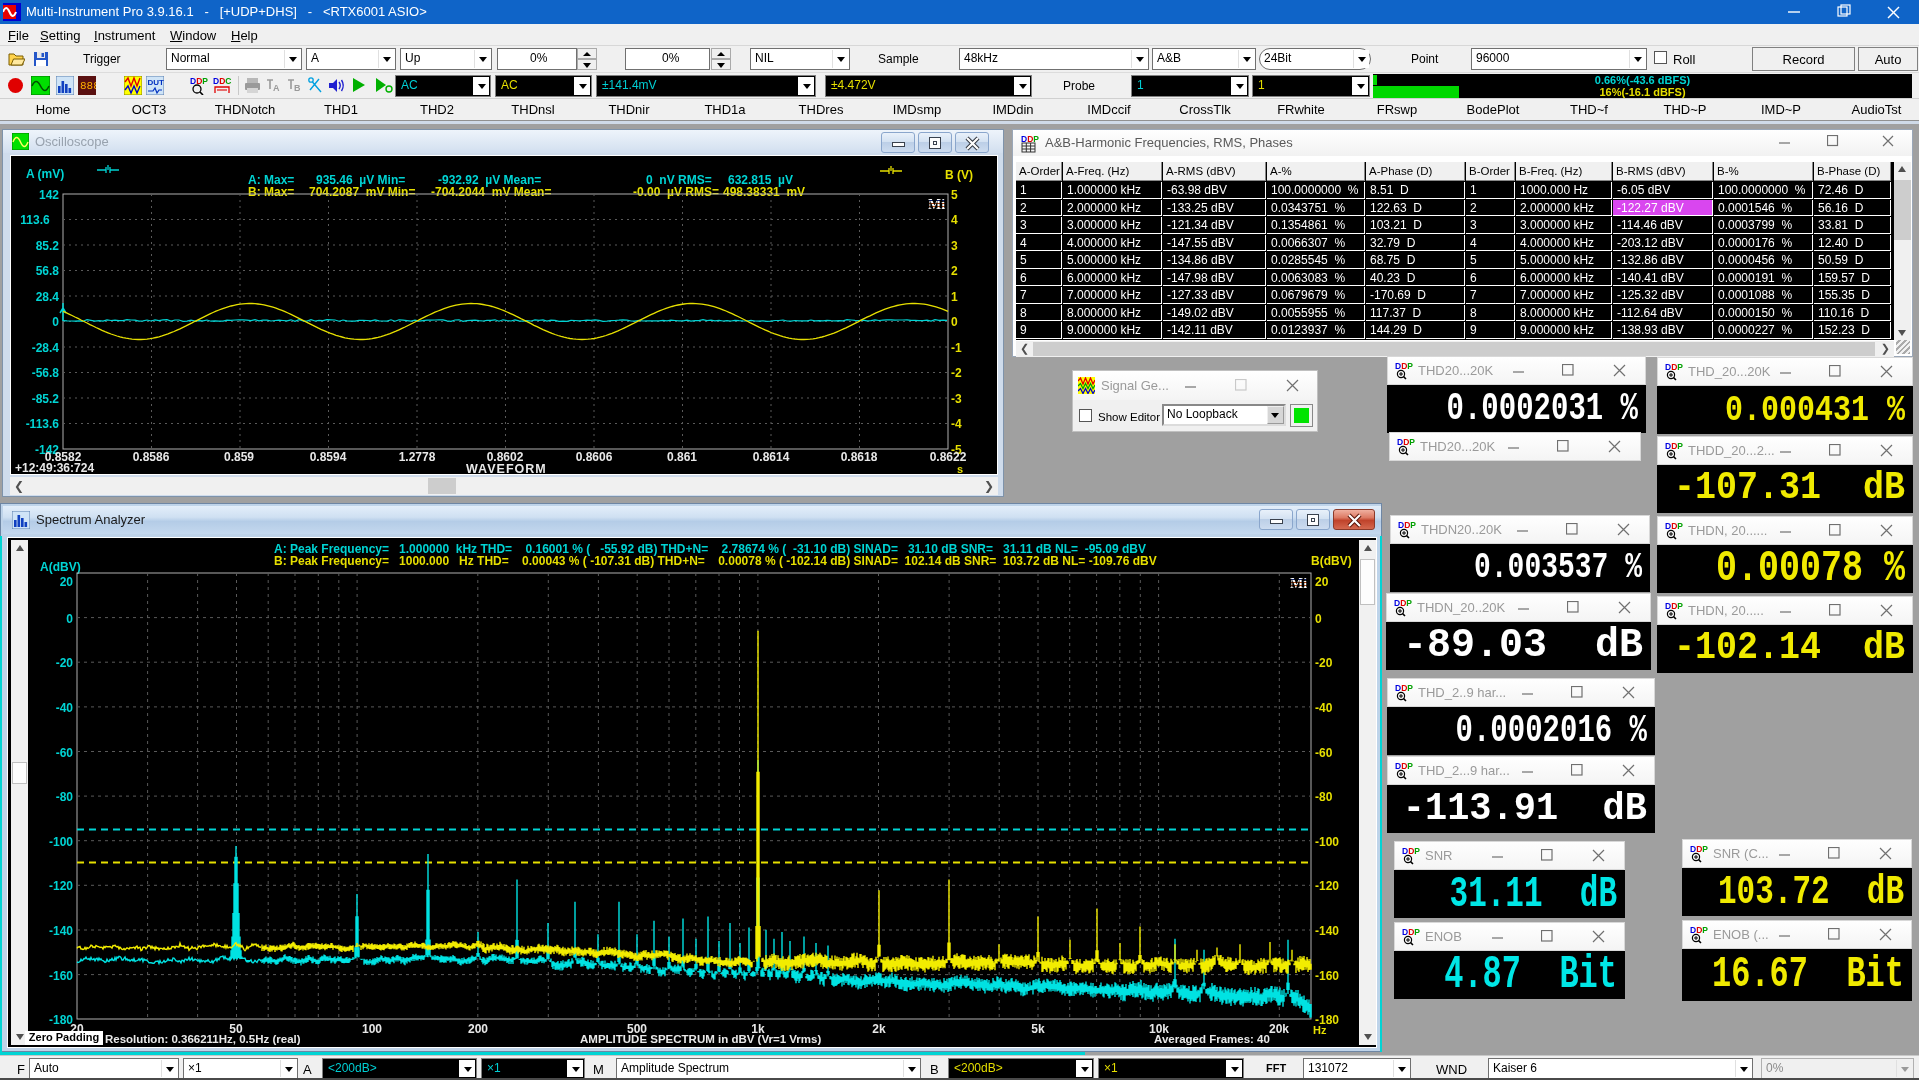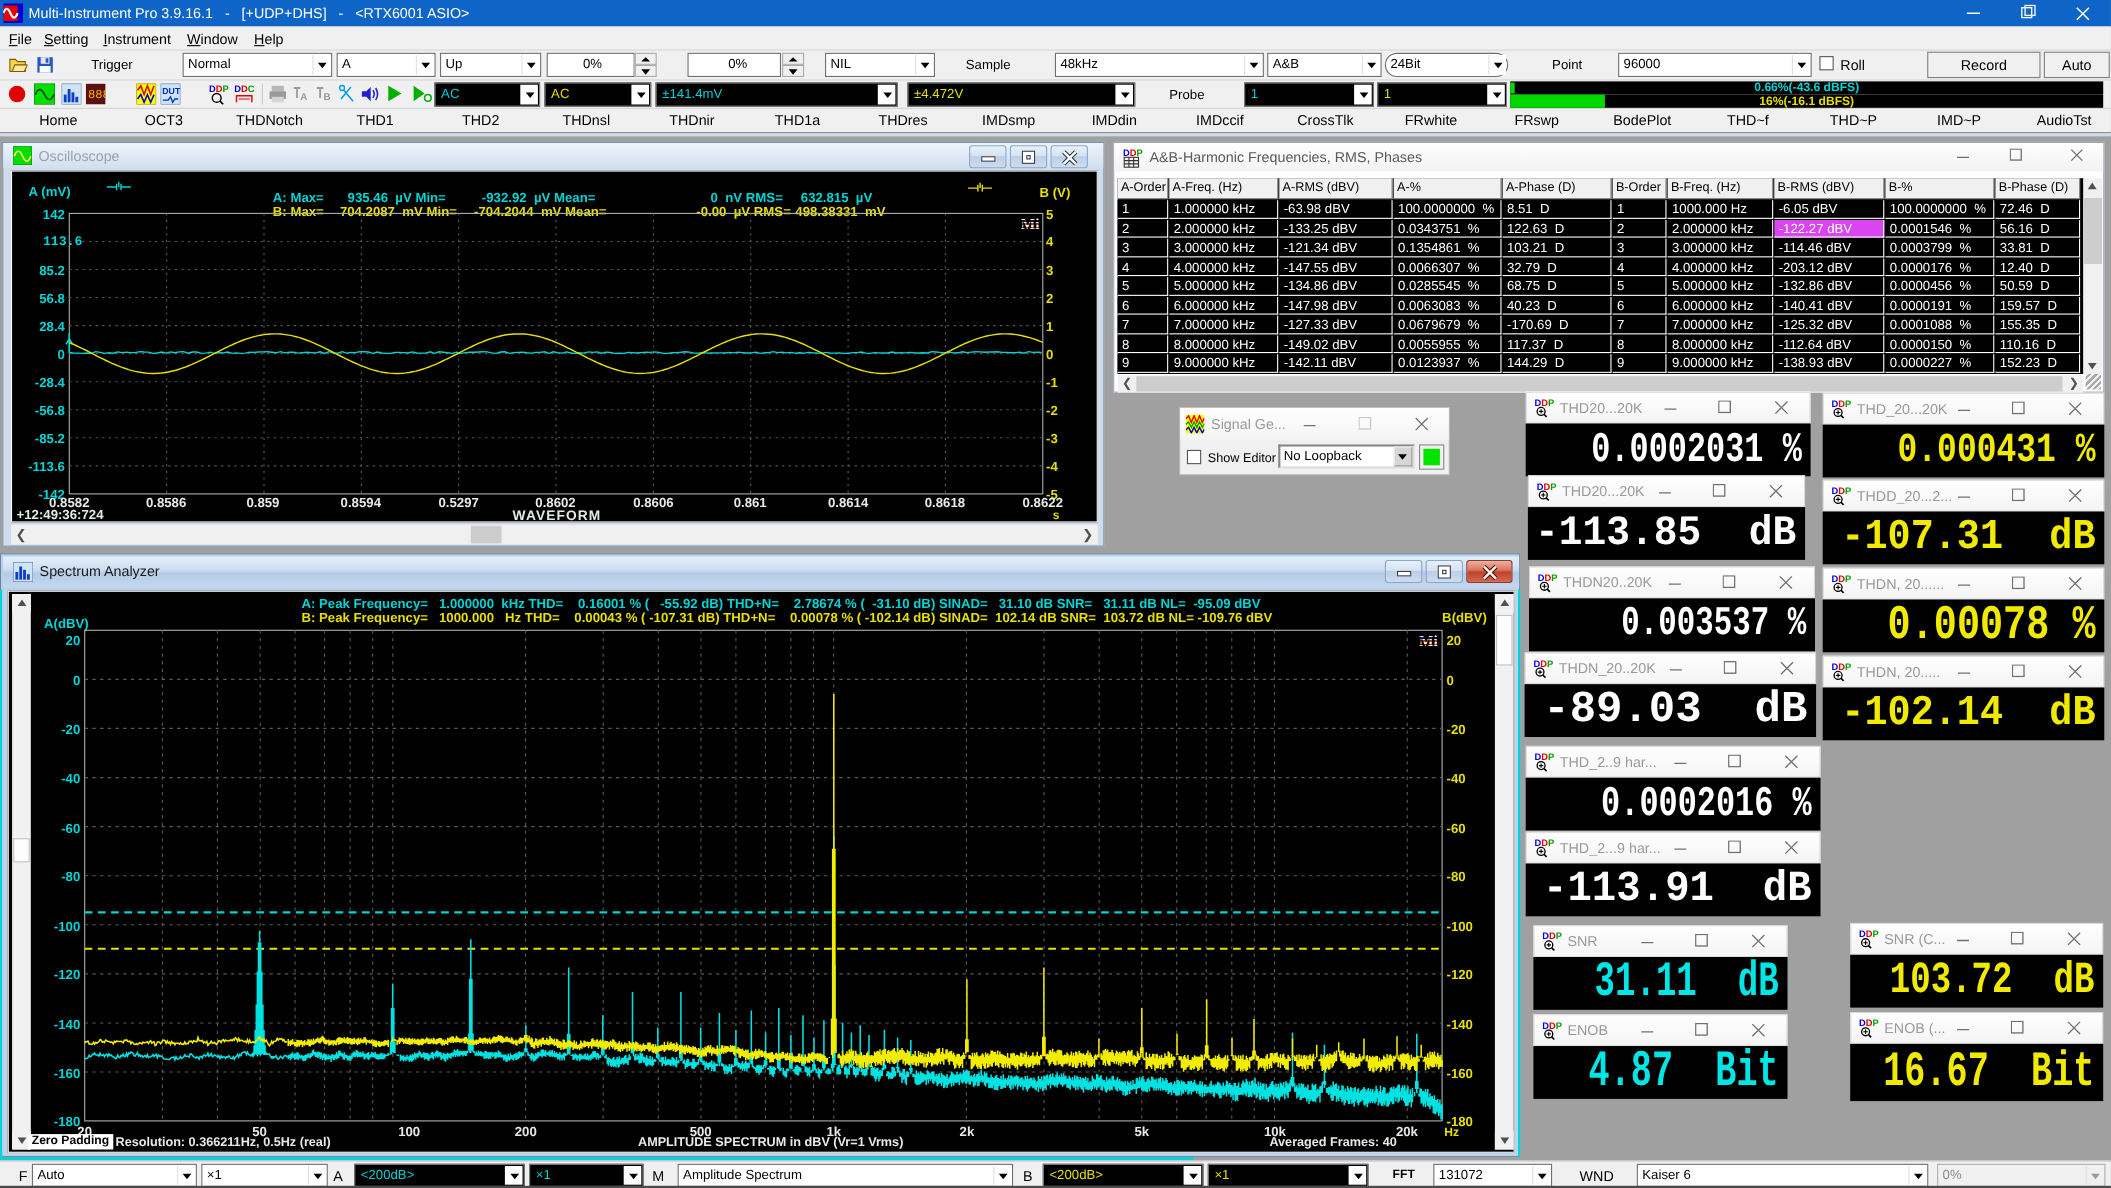--- a/index.html
+++ b/index.html
@@ -328,21 +328,21 @@
         <path d="M60 300 L60 318 M60 305 L57 310 M60 305 L63 310" stroke="#00d4d4" stroke-width="1.5" fill="none"></path>
         <path d="M60,317.7 L64,317.9 L68,318.0 L72,318.2 L76,317.9 L80,318.2 L84,316.7 L88,317.4 L92,318.2 L96,317.7 L100,318.1 L104,316.9 L108,317.5 L112,317.1 L116,317.6 L120,317.6 L124,316.7 L128,317.0 L132,317.1 L136,318.2 L140,317.9 L144,317.0 L148,318.0 L152,316.9 L156,317.7 L160,316.9 L164,316.7 L168,318.1 L172,317.0 L176,317.0 L180,318.3 L184,318.1 L188,317.2 L192,318.2 L196,317.6 L200,317.8 L204,317.0 L208,318.2 L212,317.8 L216,318.2 L220,318.1 L224,317.2 L228,317.3 L232,317.0 L236,316.9 L240,316.8 L244,317.2 L248,317.7 L252,316.7 L256,317.8 L260,317.2 L264,317.2 L268,318.0 L272,317.5 L276,317.2 L280,317.5 L284,317.8 L288,316.8 L292,318.3 L296,316.7 L300,317.9 L304,318.1 L308,316.7 L312,318.0 L316,317.3 L320,317.6 L324,316.7 L328,316.8 L332,317.0 L336,318.2 L340,317.0 L344,317.9 L348,318.2 L352,318.2 L356,317.3 L360,317.3 L364,317.5 L368,317.9 L372,316.9 L376,317.9 L380,318.0 L384,318.1 L388,316.8 L392,318.2 L396,316.8 L400,317.2 L404,317.7 L408,318.2 L412,317.2 L416,318.2 L420,317.6 L424,317.2 L428,317.2 L432,317.0 L436,316.8 L440,316.9 L444,317.8 L448,318.3 L452,317.0 L456,316.8 L460,318.3 L464,317.6 L468,317.3 L472,317.1 L476,317.7 L480,318.0 L484,317.4 L488,317.4 L492,316.8 L496,318.2 L500,316.8 L504,317.5 L508,318.0 L512,316.9 L516,317.9 L520,318.2 L524,317.7 L528,318.0 L532,316.9 L536,317.4 L540,316.9 L544,318.1 L548,317.2 L552,317.4 L556,318.3 L560,318.1 L564,318.3 L568,317.4 L572,317.5 L576,317.9 L580,317.5 L584,317.2 L588,317.3 L592,316.9 L596,317.3 L600,318.3 L604,318.2 L608,317.7 L612,317.5 L616,317.2 L620,316.8 L624,317.1 L628,318.0 L632,318.1 L636,317.3 L640,318.0 L644,317.9 L648,317.8 L652,317.8 L656,317.9 L660,317.3 L664,317.8 L668,317.1 L672,317.5 L676,317.9 L680,317.8 L684,317.2 L688,318.2 L692,317.7 L696,317.6 L700,316.7 L704,317.6 L708,317.1 L712,317.8 L716,317.4 L720,318.0 L724,317.7 L728,318.0 L732,317.3 L736,317.7 L740,317.9 L744,318.0 L748,317.3 L752,318.0 L756,318.1 L760,317.8 L764,318.3 L768,318.2 L772,317.5 L776,317.5 L780,317.0 L784,318.0 L788,318.2 L792,317.5 L796,317.8 L800,317.9 L804,317.9 L808,317.0 L812,317.9 L816,317.6 L820,317.8 L824,317.4 L828,317.7 L832,317.9 L836,317.7 L840,317.9 L844,316.7 L848,317.0 L852,317.4 L856,317.7 L860,317.1 L864,317.8 L868,317.7 L872,316.8 L876,317.5 L880,317.1 L884,316.8 L888,316.9 L892,317.2 L896,317.0 L900,317.0 L904,316.8 L908,317.4 L912,317.3 L916,317.7 L920,317.6 L924,317.1 L928,318.1 L932,316.7 L936,317.3 L940,317.1 L944,317.4" stroke="#00d4d4" stroke-width="1.2" fill="none"></path>
         <path d="M60,308.4 L63,309.7 L66,311.1 L69,312.5 L72,314.0 L75,315.4 L78,317.0 L81,318.5 L84,320.0 L87,321.6 L90,323.0 L93,324.5 L96,325.9 L99,327.3 L102,328.6 L105,329.8 L108,331.0 L111,332.0 L114,333.0 L117,333.9 L120,334.6 L123,335.2 L126,335.7 L129,336.1 L132,336.4 L135,336.5 L138,336.5 L141,336.3 L144,336.1 L147,335.7 L150,335.2 L153,334.5 L156,333.8 L159,332.9 L162,331.9 L165,330.9 L168,329.7 L171,328.5 L174,327.1 L177,325.8 L180,324.3 L183,322.9 L186,321.4 L189,319.9 L192,318.3 L195,316.8 L198,315.3 L201,313.8 L204,312.3 L207,310.9 L210,309.5 L213,308.2 L216,307.0 L219,305.9 L222,304.8 L225,303.9 L228,303.0 L231,302.3 L234,301.7 L237,301.2 L240,300.9 L243,300.6 L246,300.5 L249,300.5 L252,300.7 L255,301.0 L258,301.4 L261,301.9 L264,302.6 L267,303.3 L270,304.2 L273,305.2 L276,306.3 L279,307.4 L282,308.7 L285,310.0 L288,311.4 L291,312.8 L294,314.3 L297,315.8 L300,317.3 L303,318.9 L306,320.4 L309,321.9 L312,323.4 L315,324.9 L318,326.3 L321,327.6 L324,328.9 L327,330.1 L330,331.2 L333,332.3 L336,333.2 L339,334.0 L342,334.8 L345,335.4 L348,335.8 L351,336.2 L354,336.4 L357,336.5 L360,336.5 L363,336.3 L366,336.0 L369,335.6 L372,335.0 L375,334.4 L378,333.6 L381,332.7 L384,331.7 L387,330.6 L390,329.4 L393,328.2 L396,326.8 L399,325.4 L402,324.0 L405,322.5 L408,321.0 L411,319.5 L414,318.0 L417,316.4 L420,314.9 L423,313.4 L426,312.0 L429,310.6 L432,309.2 L435,308.0 L438,306.8 L441,305.6 L444,304.6 L447,303.7 L450,302.9 L453,302.2 L456,301.6 L459,301.1 L462,300.8 L465,300.6 L468,300.5 L471,300.6 L474,300.7 L477,301.0 L480,301.5 L483,302.1 L486,302.7 L489,303.5 L492,304.4 L495,305.4 L498,306.5 L501,307.7 L504,309.0 L507,310.3 L510,311.7 L513,313.2 L516,314.6 L519,316.2 L522,317.7 L525,319.2 L528,320.7 L531,322.3 L534,323.7 L537,325.2 L540,326.6 L543,327.9 L546,329.2 L549,330.4 L552,331.5 L555,332.5 L558,333.4 L561,334.2 L564,334.9 L567,335.5 L570,335.9 L573,336.2 L576,336.4 L579,336.5 L582,336.4 L585,336.2 L588,335.9 L591,335.5 L594,334.9 L597,334.2 L600,333.4 L603,332.5 L606,331.4 L609,330.3 L612,329.1 L615,327.9 L618,326.5 L621,325.1 L624,323.7 L627,322.2 L630,320.7 L633,319.1 L636,317.6 L639,316.1 L642,314.6 L645,313.1 L648,311.7 L651,310.3 L654,308.9 L657,307.7 L660,306.5 L663,305.4 L666,304.4 L669,303.5 L672,302.7 L675,302.0 L678,301.5 L681,301.0 L684,300.7 L687,300.5 L690,300.5 L693,300.6 L696,300.8 L699,301.1 L702,301.6 L705,302.2 L708,302.9 L711,303.7 L714,304.7 L717,305.7 L720,306.8 L723,308.0 L726,309.3 L729,310.6 L732,312.1 L735,313.5 L738,315.0 L741,316.5 L744,318.0 L747,319.6 L750,321.1 L753,322.6 L756,324.1 L759,325.5 L762,326.9 L765,328.2 L768,329.5 L771,330.7 L774,331.7 L777,332.7 L780,333.6 L783,334.4 L786,335.1 L789,335.6 L792,336.0 L795,336.3 L798,336.5 L801,336.5 L804,336.4 L807,336.2 L810,335.8 L813,335.3 L816,334.7 L819,334.0 L822,333.2 L825,332.2 L828,331.2 L831,330.1 L834,328.8 L837,327.5 L840,326.2 L843,324.8 L846,323.3 L849,321.8 L852,320.3 L855,318.8 L858,317.2 L861,315.7 L864,314.2 L867,312.8 L870,311.3 L873,309.9 L876,308.6 L879,307.4 L882,306.2 L885,305.1 L888,304.2 L891,303.3 L894,302.5 L897,301.9 L900,301.4 L903,300.9 L906,300.7 L909,300.5 L912,300.5 L915,300.6 L918,300.9 L921,301.2 L924,301.7 L927,302.4 L930,303.1 L933,303.9 L936,304.9 L939,305.9 L942,307.1 L945,308.3" stroke="#e6df00" stroke-width="1.3" fill="none"></path>
       </g>
     </svg>
 
     <div class="abs" style="left:917px;top:41px;width:19px;height:13px;font-size:14px;font-weight:bold;color:#fff;background:repeating-linear-gradient(180deg,#0b1f6e 0 1.5px,#fff 1.5px 3px,#0b1f6e 3px 4.5px,#fff 4.5px 6px,#b54a10 6px 7.5px,#fff 7.5px 9px,#b54a10 9px 10.5px,#fff 10.5px 12px,#0b1f6e 12px 13.5px);-webkit-background-clip:text;background-clip:text;-webkit-text-fill-color:transparent;font-family:'Liberation Serif';">Mi</div>
 
     <div class="abs" style="left:0;top:0;font-size:12px;font-weight:bold;color:#00d4d4;">
       <span class="abs" style="left:0px;top:32px;width:48px;text-align:right;">142</span>
-      <span class="abs" style="left:16px;top:57px;width:48px;text-align:right;font-family:Liberation Mono, monospace;">113.6</span>
+      <span class="abs" style="left:0px;top:57px;width:48px;text-align:center;">113.6</span>
       <span class="abs" style="left:0px;top:83px;width:48px;text-align:right;">85.2</span>
       <span class="abs" style="left:0px;top:108px;width:48px;text-align:right;">56.8</span>
       <span class="abs" style="left:0px;top:134px;width:48px;text-align:right;">28.4</span>
       <span class="abs" style="left:0px;top:159px;width:48px;text-align:right;">0</span>
       <span class="abs" style="left:0px;top:185px;width:48px;text-align:right;">-28.4</span>
       <span class="abs" style="left:0px;top:210px;width:48px;text-align:right;">-56.8</span>
       <span class="abs" style="left:0px;top:236px;width:48px;text-align:right;">-85.2</span>
       <span class="abs" style="left:0px;top:261px;width:48px;text-align:right;">-113.6</span>
       <span class="abs" style="left:0px;top:287px;width:48px;text-align:right;">-142</span>
     </div>
@@ -359,21 +359,21 @@
       <span class="abs" style="left:0px;top:236px;">-3</span>
         <span class="abs" style="left:0px;top:261px;">-4</span>
       <span class="abs" style="left:0px;top:287px;">-5</span>
     </div>
 
     <div class="abs" style="left:0;top:294px;font-size:12px;font-weight:bold;color:#e8e8e8;">
       <span class="abs" style="left:22px;width:60px;text-align:center;">0.8582</span>
       <span class="abs" style="left:110px;width:60px;text-align:center;">0.8586</span>
       <span class="abs" style="left:203px;width:50px;text-align:center;">0.859</span>
       <span class="abs" style="left:287px;width:60px;text-align:center;">0.8594</span>
-      <span class="abs" style="left:376px;width:60px;text-align:center;">0.5297</span>
+      <span class="abs" style="left:376px;width:60px;text-align:center;">1.2778</span>
       <span class="abs" style="left:464px;width:60px;text-align:center;">0.8602</span>
       <span class="abs" style="left:553px;width:60px;text-align:center;">0.8606</span>
       <span class="abs" style="left:646px;width:50px;text-align:center;">0.861</span>
       <span class="abs" style="left:730px;width:60px;text-align:center;">0.8614</span>
       <span class="abs" style="left:818px;width:60px;text-align:center;">0.8618</span>
       <span class="abs" style="left:907px;width:60px;text-align:center;">0.8622</span>
     </div>
     <div class="abs" style="left:4px;top:305px;font-size:12px;font-weight:bold;color:#e8e8e8;">+12:49:36:724</div>
     <div class="abs" style="left:455px;top:306px;font-size:12.5px;font-weight:bold;color:#e8e8e8;letter-spacing:1px;">WAVEFORM</div>
     <div class="abs" style="left:946px;top:307px;font-size:11px;font-weight:bold;color:#e6df00;">s</div>
@@ -566,23 +566,20 @@
 <svg class="abs" style="left:119px;top:8px" width="12" height="12" viewBox="0 0 12 12">
         <line x1="0" y1="8" x2="11" y2="8" stroke="#707070" stroke-width="1.2"></line>
       </svg>
 <svg class="abs" style="left:168px;top:8px" width="12" height="12" viewBox="0 0 12 12">
         <rect x="0.5" y="0.5" width="10.5" height="10.5" fill="none" stroke="#707070" stroke-width="1.2"></rect>
       </svg>
 <svg class="abs" style="left:219px;top:8px" width="13" height="13" viewBox="0 0 13 13">
         <path d="M1 1 L12 12 M12 1 L1 12" stroke="#707070" stroke-width="1.2"></path>
       </svg>
 </div>
-<div class="abs" style="left:0;top:29px;width:252px;height:48px;background:#000;">
-<div class="abs mono" style="right:8px;top:50%;font-size:36px;color:#ffffff;white-space:pre;transform:translateY(-50%) scaleY(1.05);transform-origin:center right;line-height:1;">-113.85  dB</div>
-</div>
   </div>
 <div class="abs" style="left:1390px;top:515px;width:260px;height:77px;">
 <div class="abs" style="left:0;top:0;width:260px;height:29px;background:linear-gradient(#ffffff,#f4f4f4);box-shadow:0 0 0 1px #d8d8d8 inset;">
 <svg class="abs" style="left:8px;top:5px" width="19" height="19" viewBox="0 0 19 19">
 <text x="0" y="8" font-size="8.5" font-weight="bold" font-family="Liberation Sans"><tspan fill="#0000e0">D</tspan><tspan fill="#e00000">D</tspan><tspan fill="#00a000">P</tspan></text>
 <circle cx="6" cy="13" r="3.6" fill="none" stroke="#000" stroke-width="1.2"></circle>
 <line x1="6" y1="11" x2="6" y2="15" stroke="#000" stroke-width="1"></line>
         <line x1="4" y1="13" x2="8" y2="13" stroke="#000" stroke-width="1"></line>
 <line x1="8.6" y1="15.6" x2="11" y2="18" stroke="#000" stroke-width="1.5"></line>
 </svg>

